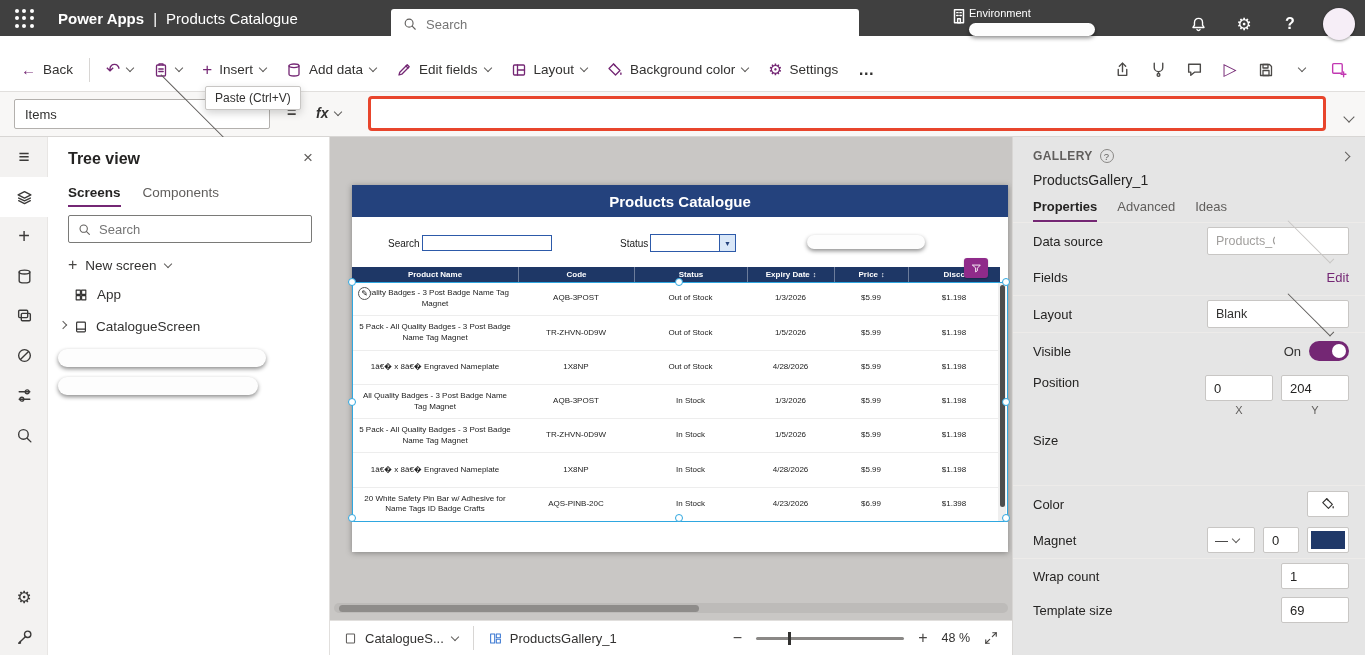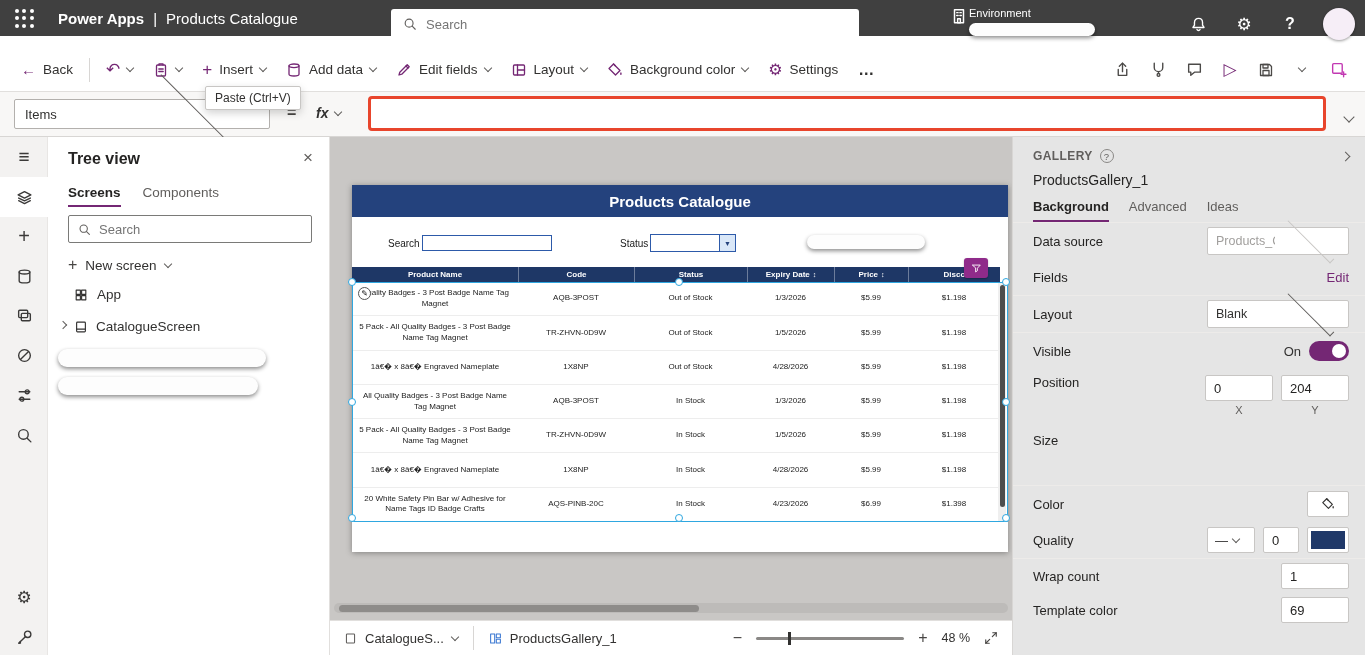--- a/index.html
+++ b/index.html
@@ -594,21 +594,21 @@
 
 <aside id="rightpanel">
   <div id="rp-inner">
     <div id="rp-head">
       <span>GALLERY</span>
       <span class="qmark">?</span>
       <span id="rp-collapse"><span class="chev r"></span></span>
     </div>
     <div id="rp-name">ProductsGallery_1</div>
     <div id="rp-tabs">
-      <span class="rtab active">Background</span>
+      <span class="rtab active">Properties</span>
       <span class="rtab">Advanced</span>
       <span class="rtab">Ideas</span>
     </div>
     <div class="pdiv"></div>
 
     <div class="prow">
       <span class="plabel">Data source</span>
       <span class="pctrl">
           <span class="ddl disabled">
             <span>Products_Catalogue</span>
@@ -669,40 +669,40 @@
           <span class="sqbtn">
             <svg width="14" height="14" viewBox="0 0 16 16">
               <path d="M6.5 2 13 8.5 8.5 13 2 6.5z"></path>
               <line x1="6.5" y1="2" x2="8.3" y2="3.8"></line>
               <path d="M14.2 10.3c.7 1.2.7 2.7-.3 2.7s-1-1.5-.3-2.7z" fill="currentColor" stroke="none"></path>
             </svg>
           </span>
         </span>
     </div>
     <div class="prow">
-      <span class="plabel">Quality</span>
+      <span class="plabel">Magnet</span>
       <span class="pctrl">
         <span class="bstyle">
             <span>—</span>
             <span class="chev"></span>
           </span>
         <input class="pin small" value="0" style="">
         <span class="swatch">
             <i></i>
           </span>
       </span>
     </div>
     <div class="pdiv"></div>
 
     <div class="prow" style="min-height:34px">
       <span class="plabel">Wrap count</span>
       <span class="pctrl">
           <input class="pin" value="1" style="">
         </span>
     </div>
     <div class="prow" style="min-height:34px">
-      <span class="plabel">Template color</span>
+      <span class="plabel">Template size</span>
       <span class="pctrl">
           <input class="pin" value="69" style="">
         </span>
     </div>
   </div>
 </aside>
 
 </body></html>

